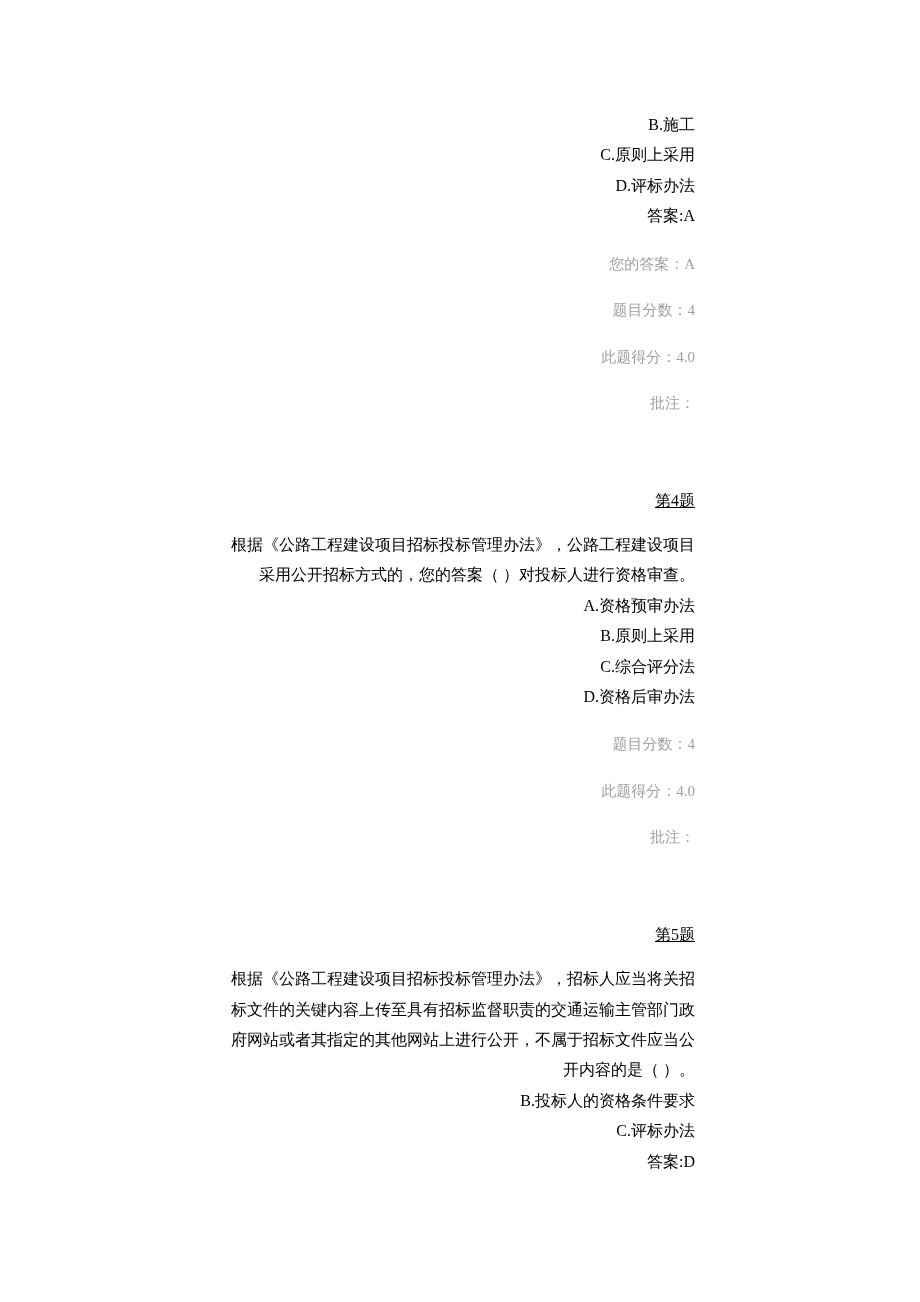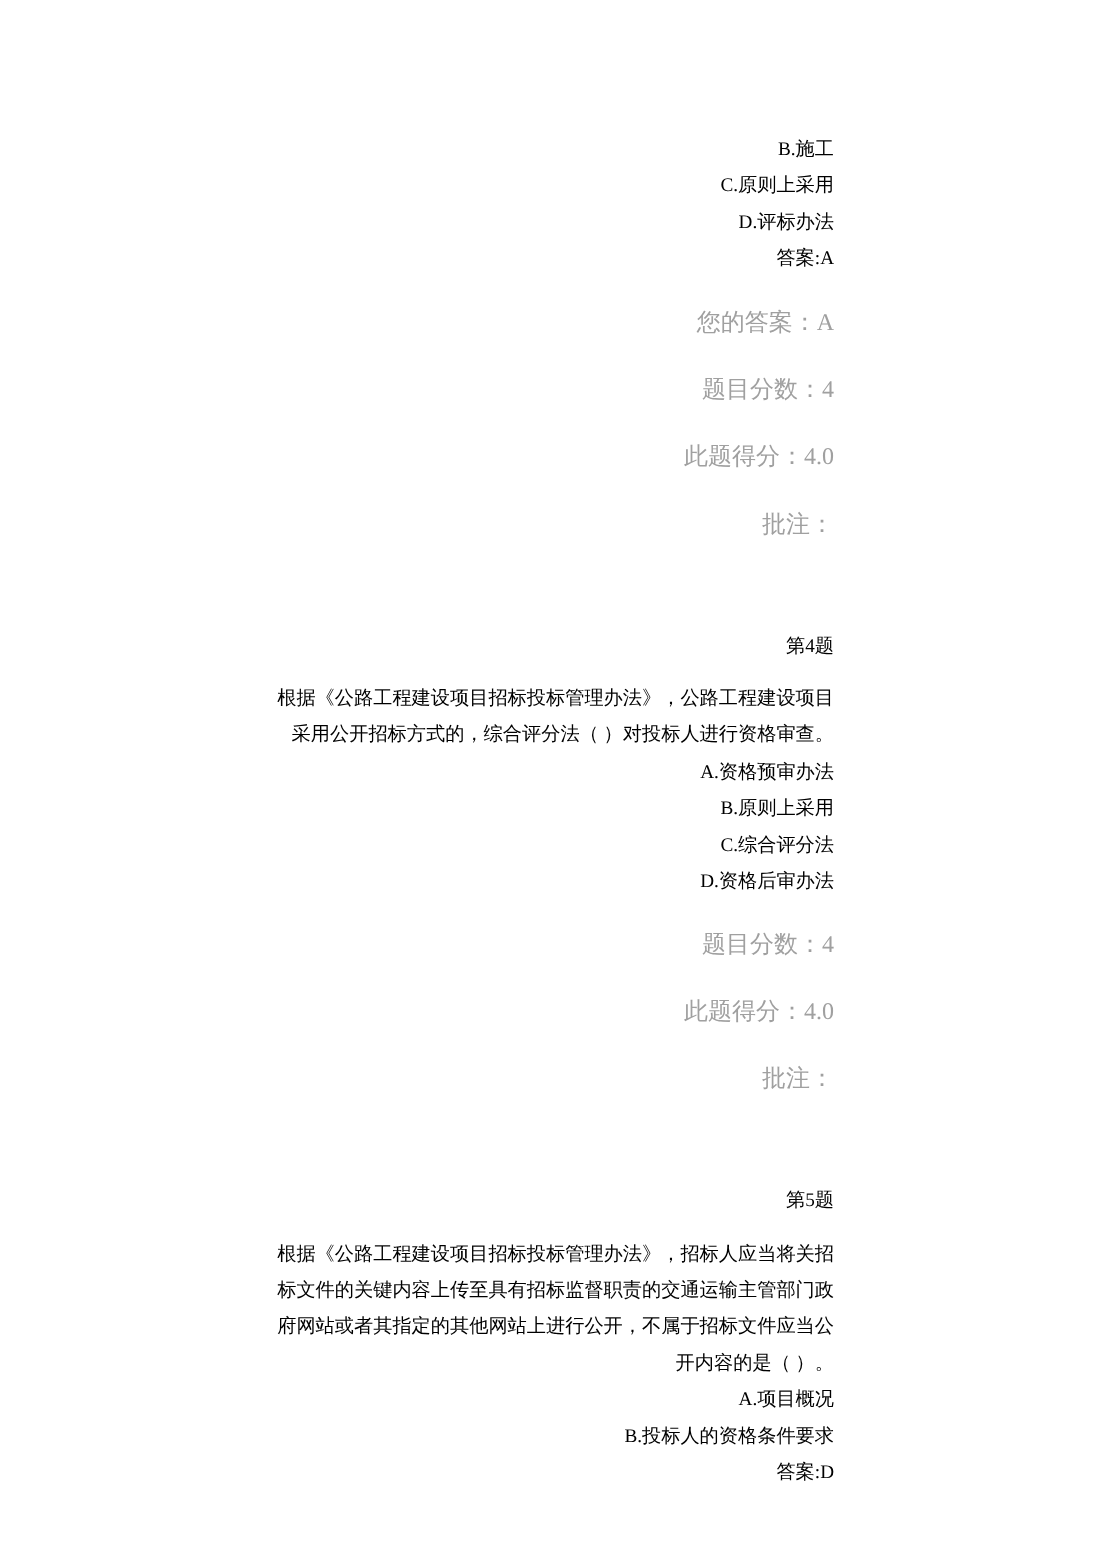--- a/index.html
+++ b/index.html
@@ -11,31 +11,32 @@
     font-size: 16px;
     color: #000000;
     line-height: 1.9;
     padding: 110px 225px 60px 225px;
   }
   .question-body p {
     margin: 0;
   }
   .meta {
     color: #a0a0a0;
-    font-size: 20px;
+    font-size: 15px;
     margin-top: 18px;
   }
   .meta p {
     margin-bottom: 18px;
   }
   .gap {
     height: 50px;
   }
   .q-num {
     margin-bottom: 14px;
+    text-decoration: underline;
   }
 </style>
 </head>
 <body>
 
 <div class="question-body">
   <p>B.施工</p>
   <p>C.原则上采用</p>
   <p>D.评标办法</p>
   <p>答案:A</p>
@@ -44,33 +45,33 @@
   <p>您的答案：A</p>
   <p>题目分数：4</p>
   <p>此题得分：4.0</p>
   <p>批注：</p>
 </div>
 
 <div class="gap"></div>
 
 <p class="q-num">第4题</p>
 <div class="question-body">
-  <p>根据《公路工程建设项目招标投标管理办法》，公路工程建设项目采用公开招标方式的，综合评分法（ ）对投标人进行资格审查。</p>
+  <p>根据《公路工程建设项目招标投标管理办法》，公路工程建设项目采用公开招标方式的，您的答案（ ）对投标人进行资格审查。</p>
   <p>A.资格预审办法</p>
   <p>B.原则上采用</p>
   <p>C.综合评分法</p>
   <p>D.资格后审办法</p>
 </div>
 <div class="meta">
   <p>题目分数：4</p>
   <p>此题得分：4.0</p>
   <p>批注：</p>
 </div>
 
 <div class="gap"></div>
 
 <p class="q-num">第5题</p>
 <div class="question-body">
   <p>根据《公路工程建设项目招标投标管理办法》，招标人应当将关招标文件的关键内容上传至具有招标监督职责的交通运输主管部门政府网站或者其指定的其他网站上进行公开，不属于招标文件应当公开内容的是（ ）。</p>
-  <p>A.项目概况</p>
   <p>B.投标人的资格条件要求</p>
+  <p>C.评标办法</p>
   <p>答案:D</p>
 </div>
 
 </body></html>

